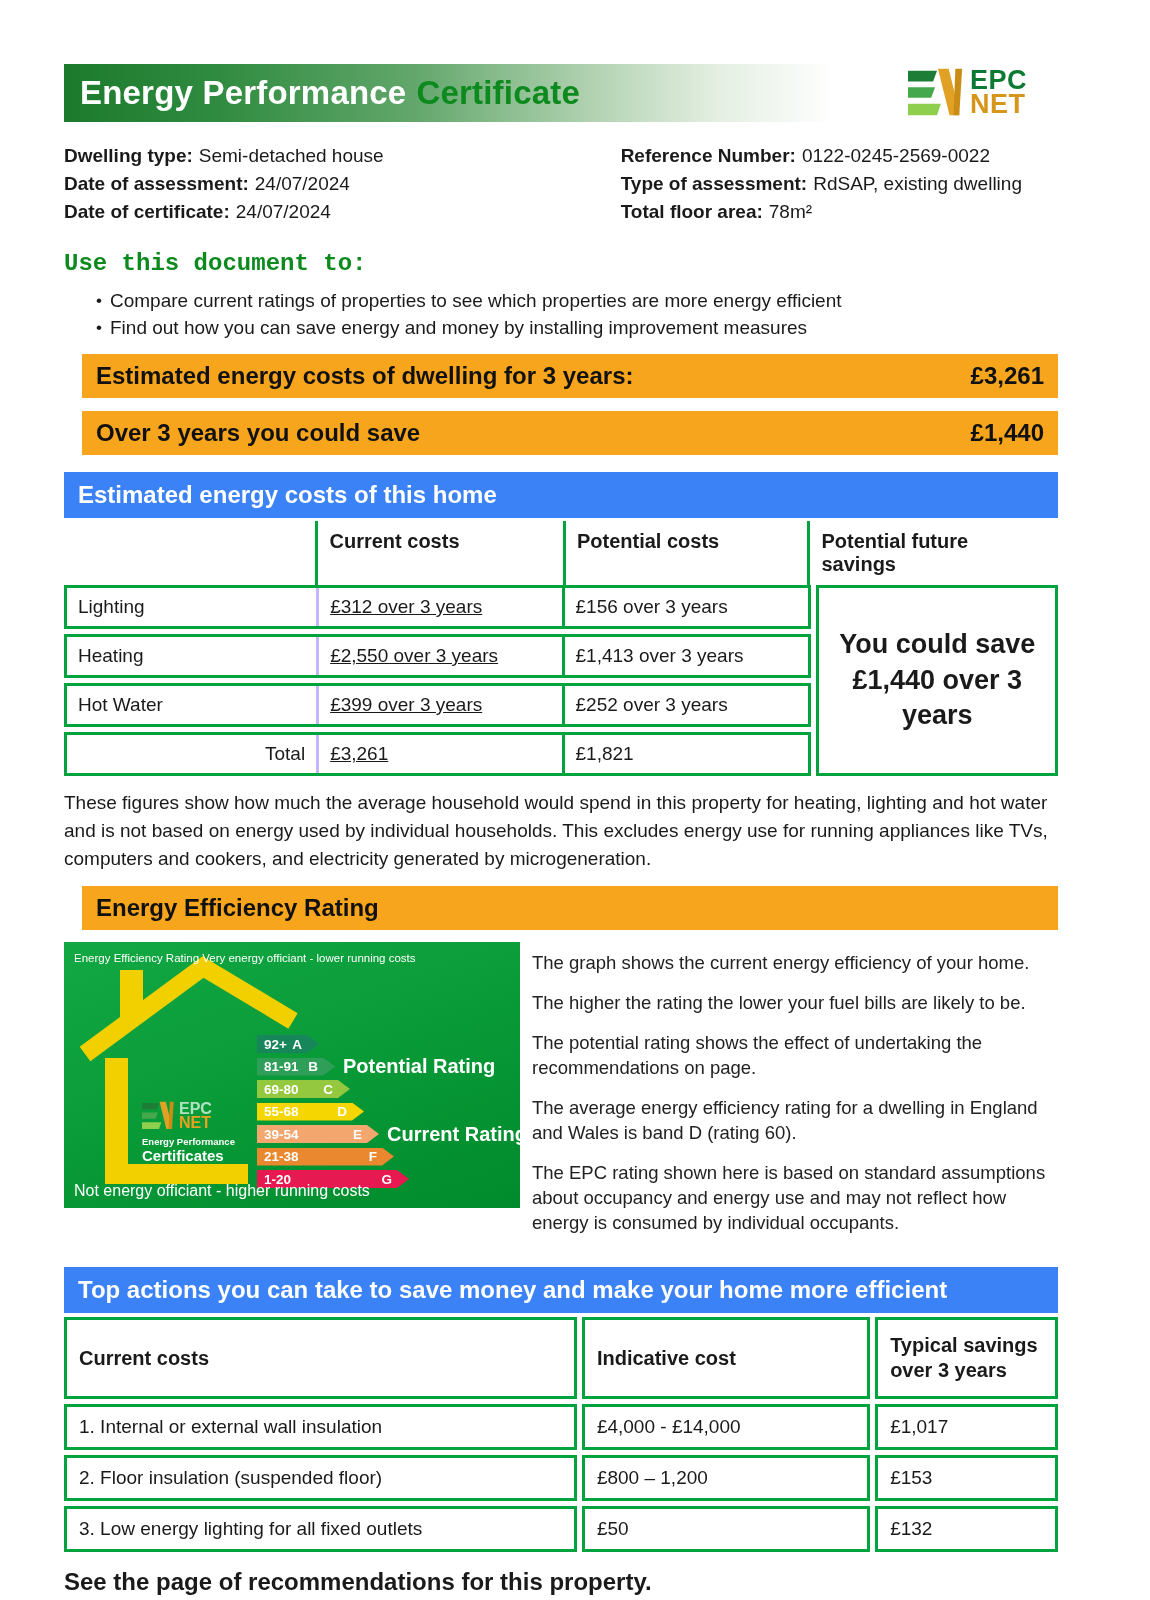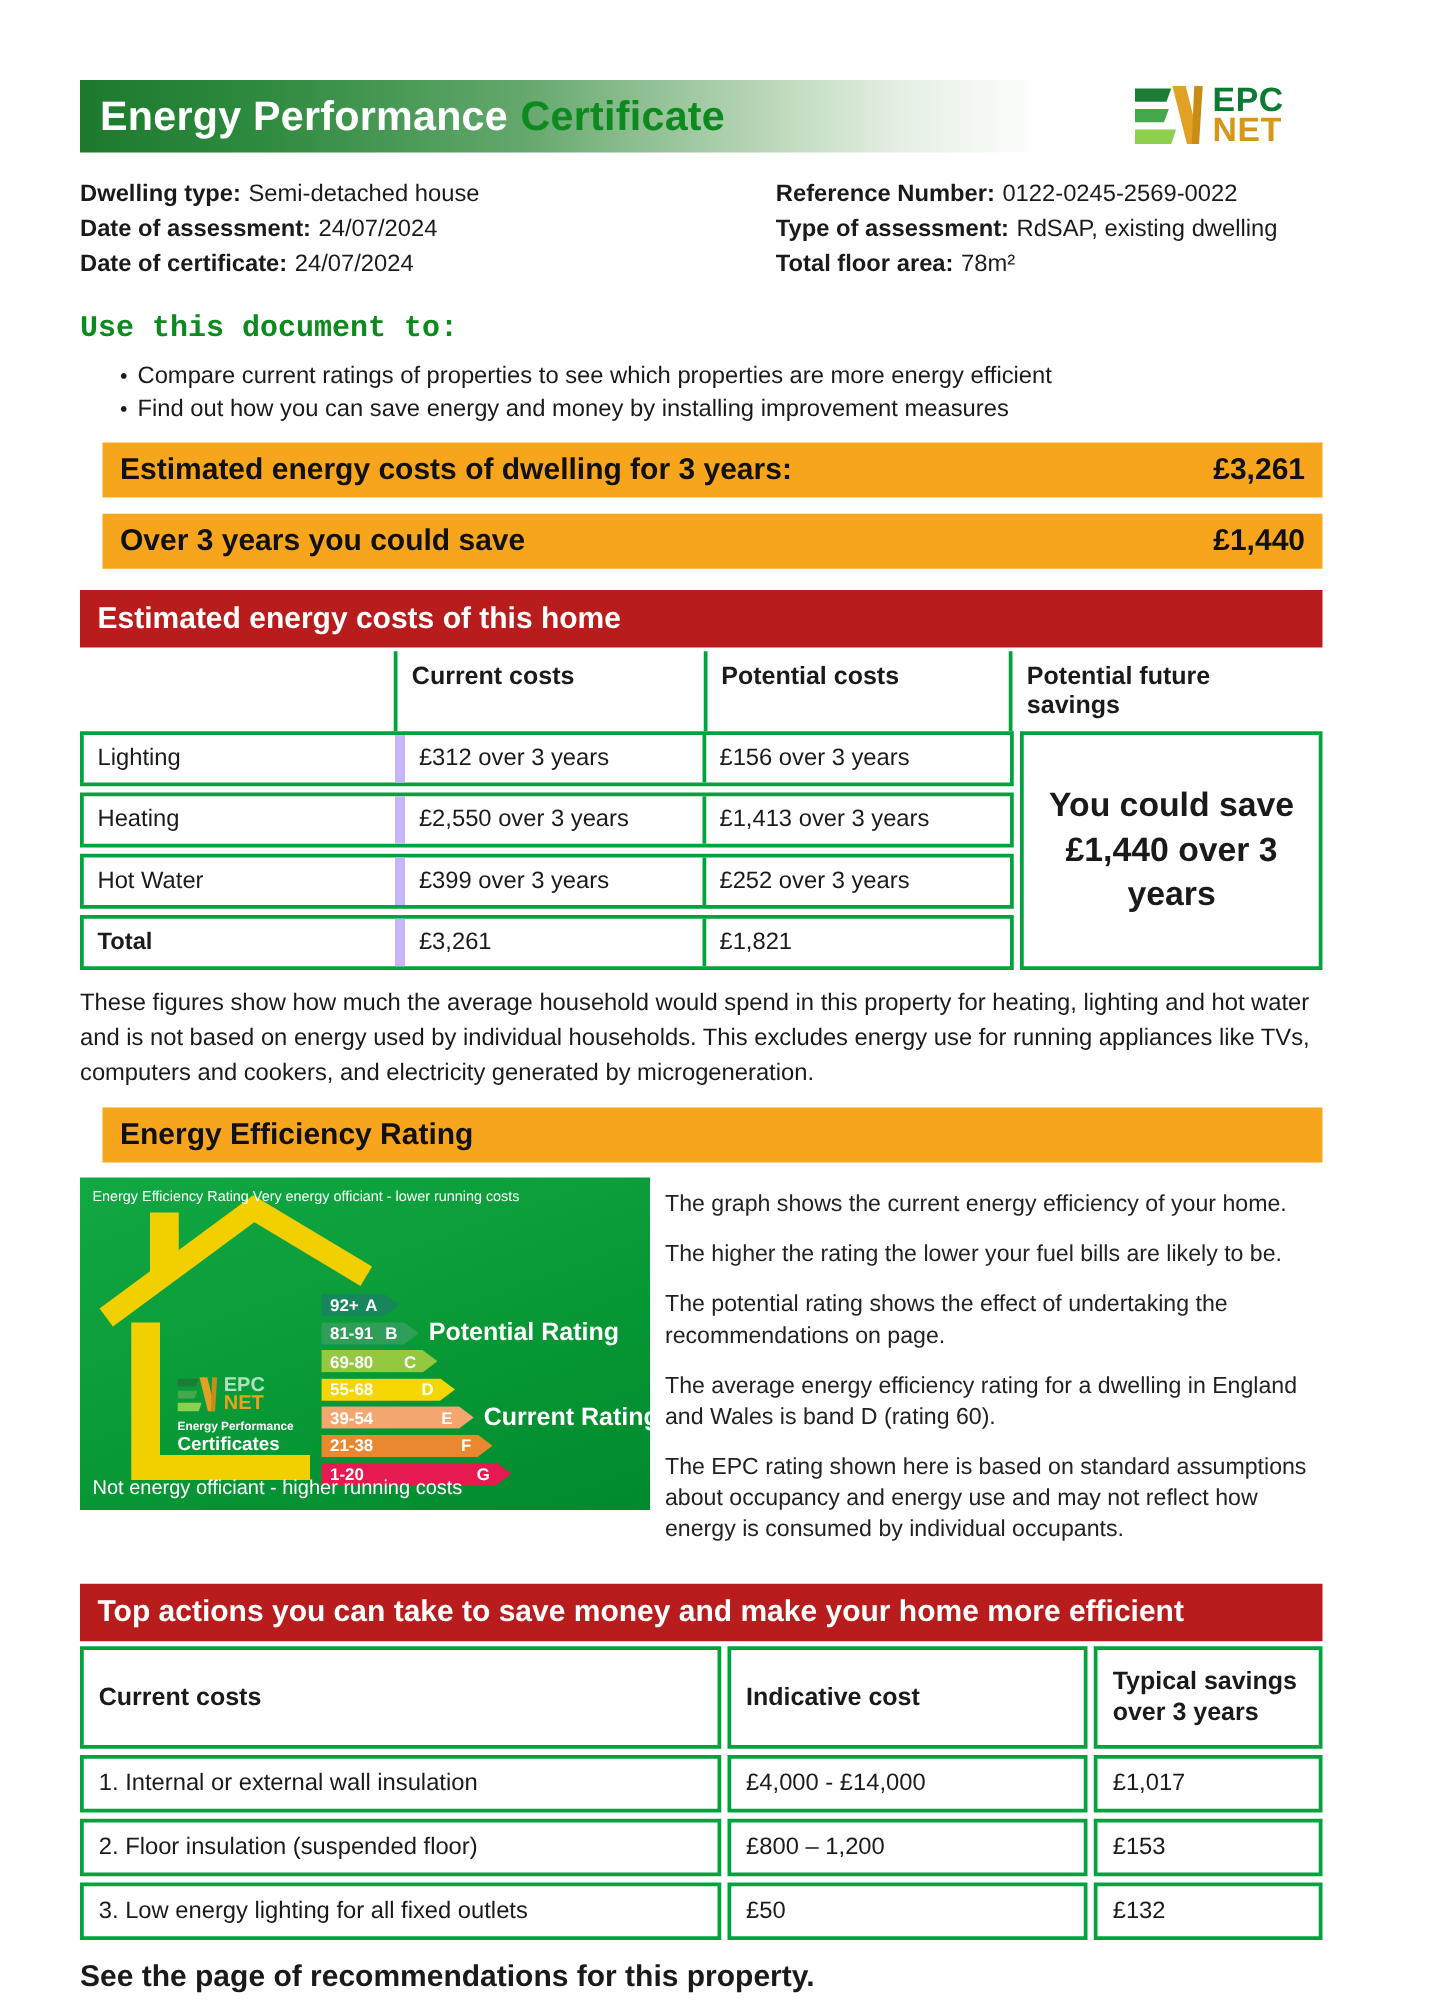--- a/index.html
+++ b/index.html
@@ -39,38 +39,38 @@
 
   
   .banner-orange {
     background:#f7a51c; display:flex; justify-content:space-between; align-items:center;
     padding:8px 14px; margin-top:13px; font-size:24px; font-weight:bold; color:#111;margin-left:18px;
   }
   .banner-orange:first-of-type { margin-top:16px; }
 
   
   .banner-green {
-    background:#b91c1c; color:#fff; font-size:24px; font-weight:bold;
+    background:#3b82f6; color:#fff; font-size:24px; font-weight:bold;
     padding:9px 14px; margin-top:17px;
   }
 
   
   .costs-header { display:flex; margin-top:3px; }
   .costs-header .hc { padding:9px 11px; font-weight:bold; font-size:20px; }
   .hc1 { width:25.3%; }
   .hc2 { width:24.9%; border-left:3px solid #00a33e; }
   .hc3 { width:24.6%; border-left:3px solid #00a33e; }
   .hc4 { flex:1; border-left:3px solid #00a33e; }
   .costs-body { display:flex; gap:5px; }
   .costs-left { width:75.2%; display:flex; flex-direction:column; gap:5px; }
   .cost-row { display:flex; border:3px solid #00a33e; }
   .cost-row .c1 { width:33.6%; padding:8px 11px; font-size:19px; }
-  .cost-row .c2 { width:33.1%; padding:8px 11px; font-size:19px; border-left:8px solid #c4b5fd; }
+  .cost-row .c2 { width:33.1%; padding:8px 11px; font-size:19px; border-left:3px solid #c4b5fd;text-decoration:underline; }
   .cost-row .c3 { flex:1; padding:8px 11px; font-size:19px; border-left:3px solid #00a33e; }
-  .cost-row.total .c1 { font-weight:bold; }
+  .cost-row.total .c1 { text-align:right; font-weight:normal; }
   .savings-box {
     flex:1; border:3px solid #00a33e; display:flex; align-items:center; justify-content:center;
     text-align:center; font-weight:bold; font-size:27px; line-height:1.32; padding:6px 14px;
   }
 
   .footnote { font-size:19px; line-height:28px; margin-top:13px; }
 
   
   .rating-wrap { display:flex; margin-top:12px; gap:12px; }
   .chart {

